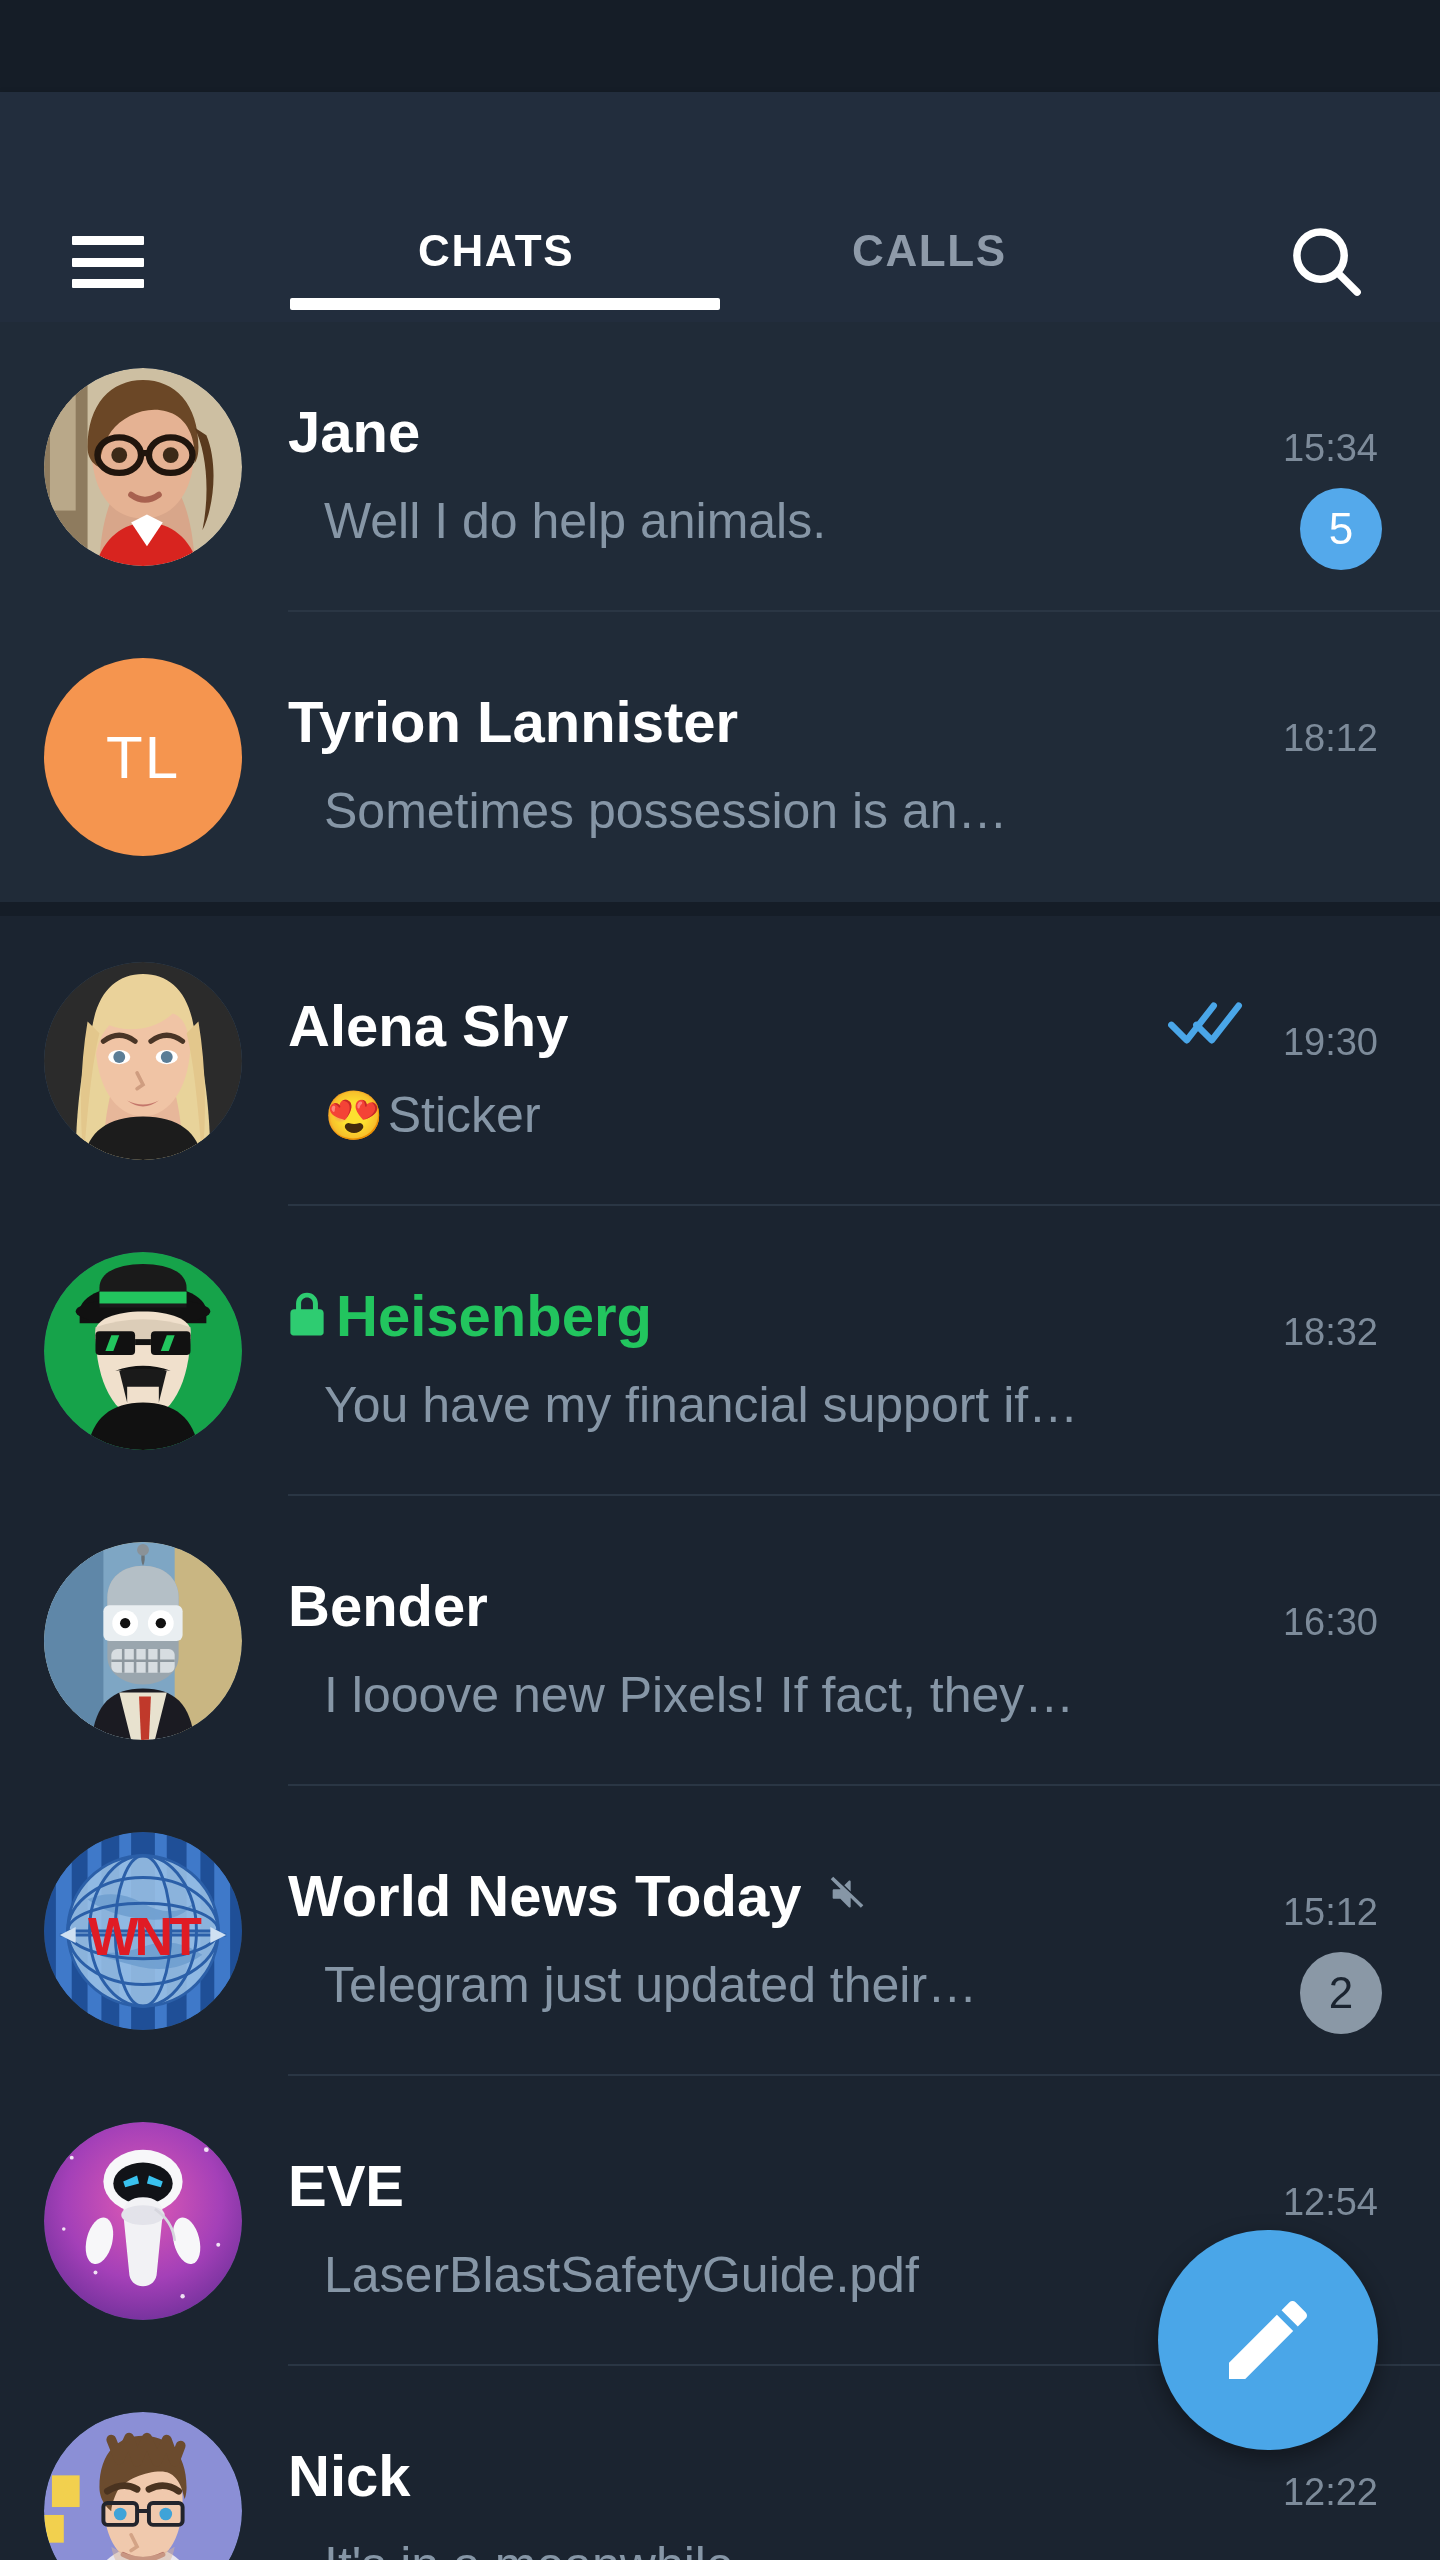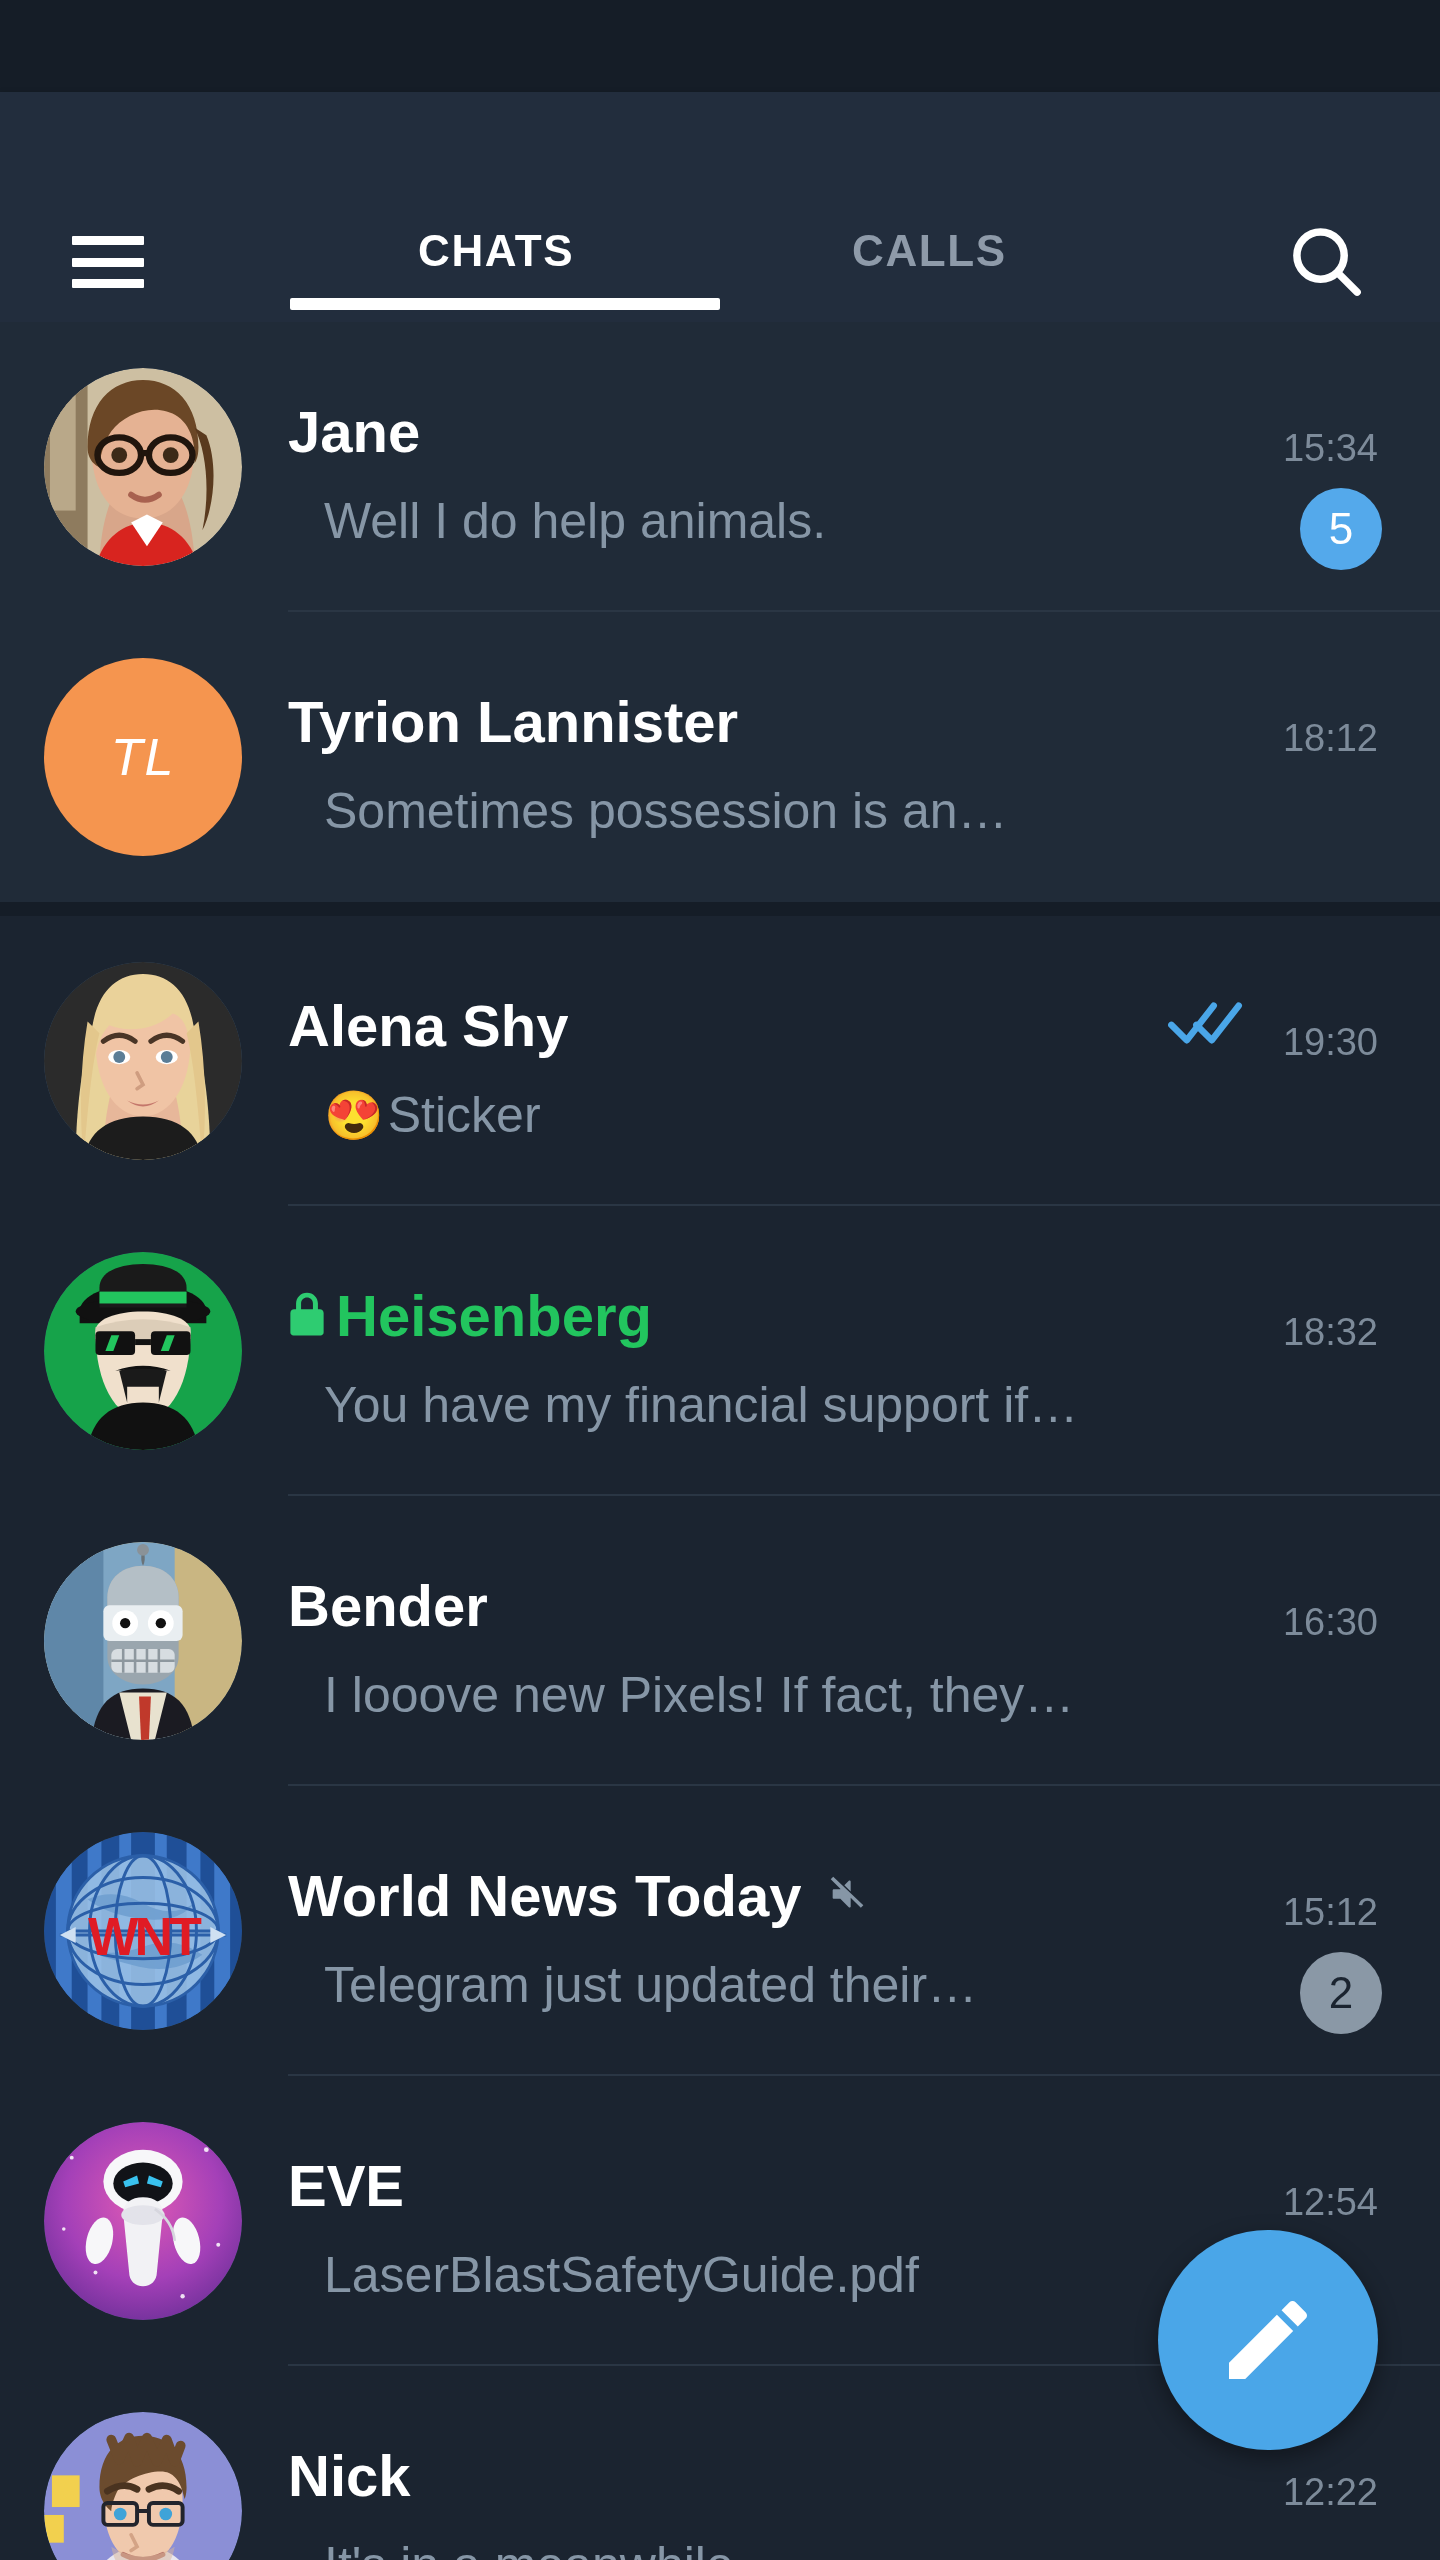--- a/index.html
+++ b/index.html
@@ -58,21 +58,21 @@
   }
   .group-gap { height:14px; width:100%; background:#151d27; }
 
   .avatar {
     position:absolute; left:44px; top:50%; transform:translateY(-50%);
     width:198px; height:198px; border-radius:50%;
     overflow:hidden; background:#35485c;
   }
   .avatar .initials {
     width:100%; height:100%; display:flex; align-items:center; justify-content:center;
-    font-size:52px; font-weight:500; color:#ffffff; letter-spacing:2px;font-style:italic;
+    font-size:60px; font-weight:500; color:#ffffff; letter-spacing:2px;
   }
   .avatar svg { display:block; width:100%; height:100%; }
 
   .title-line {
     position:absolute; left:288px; top:76px;
     display:flex; align-items:center; gap:10px;
     max-width:790px;
   }
   .name {
     font-size:58px; font-weight:700; color:#ffffff;

